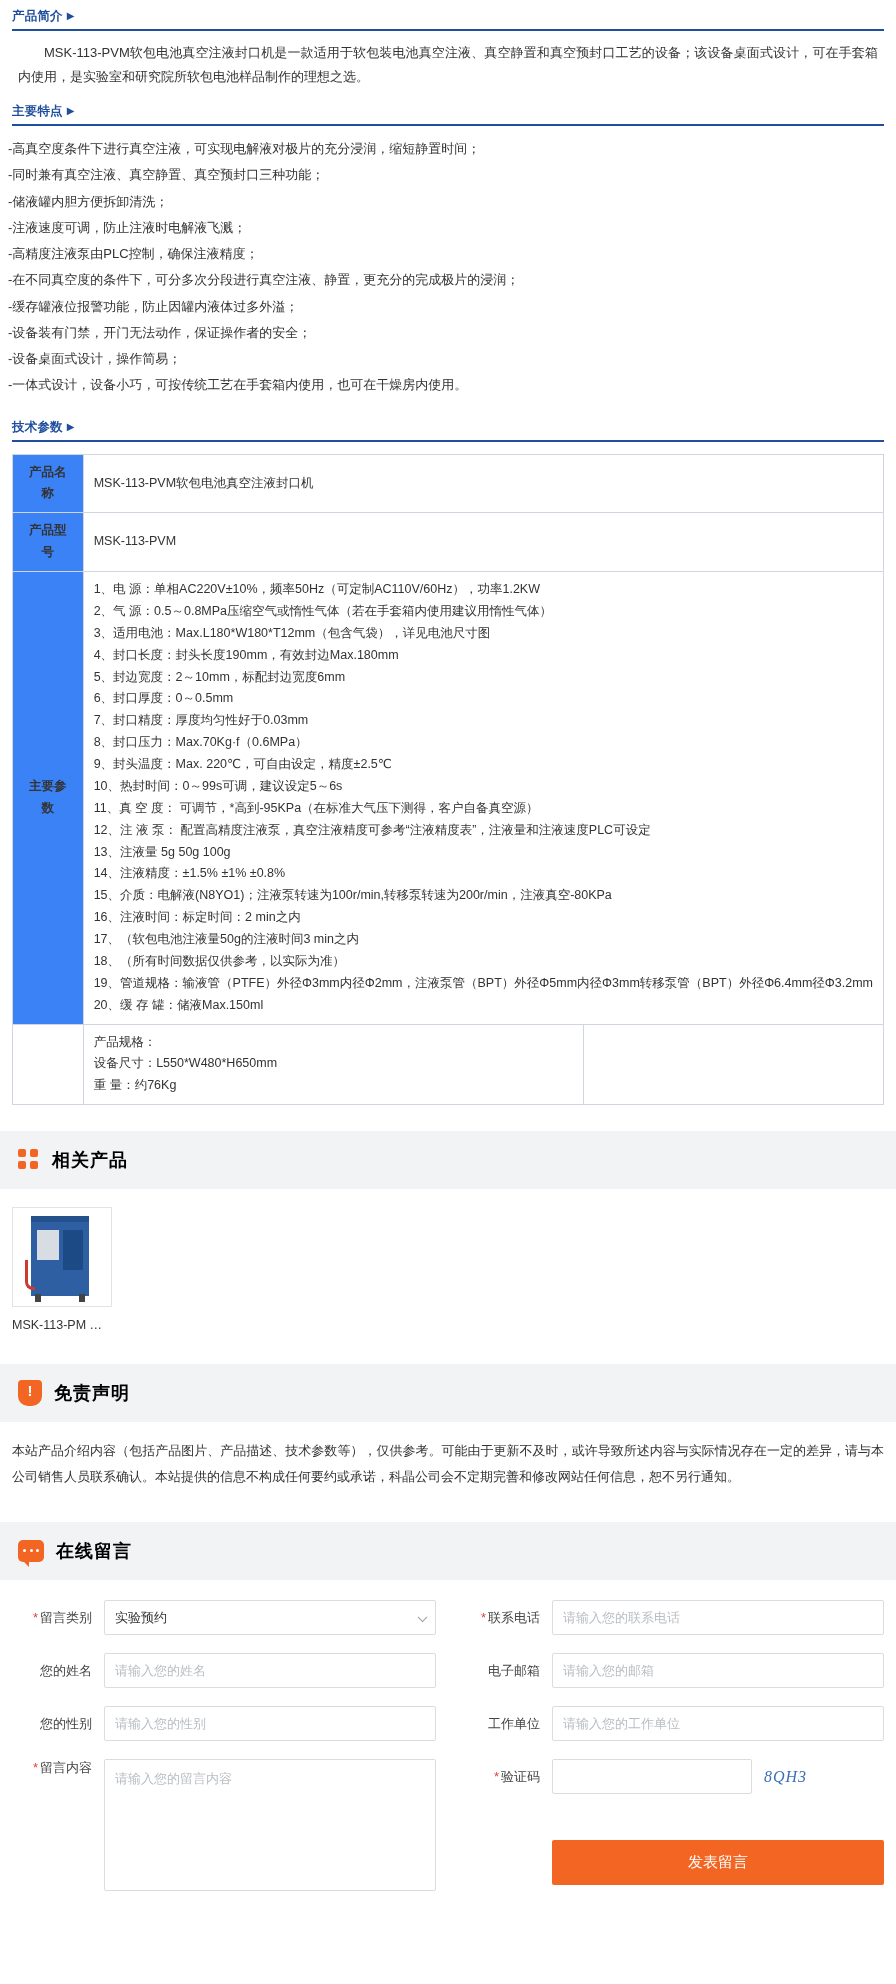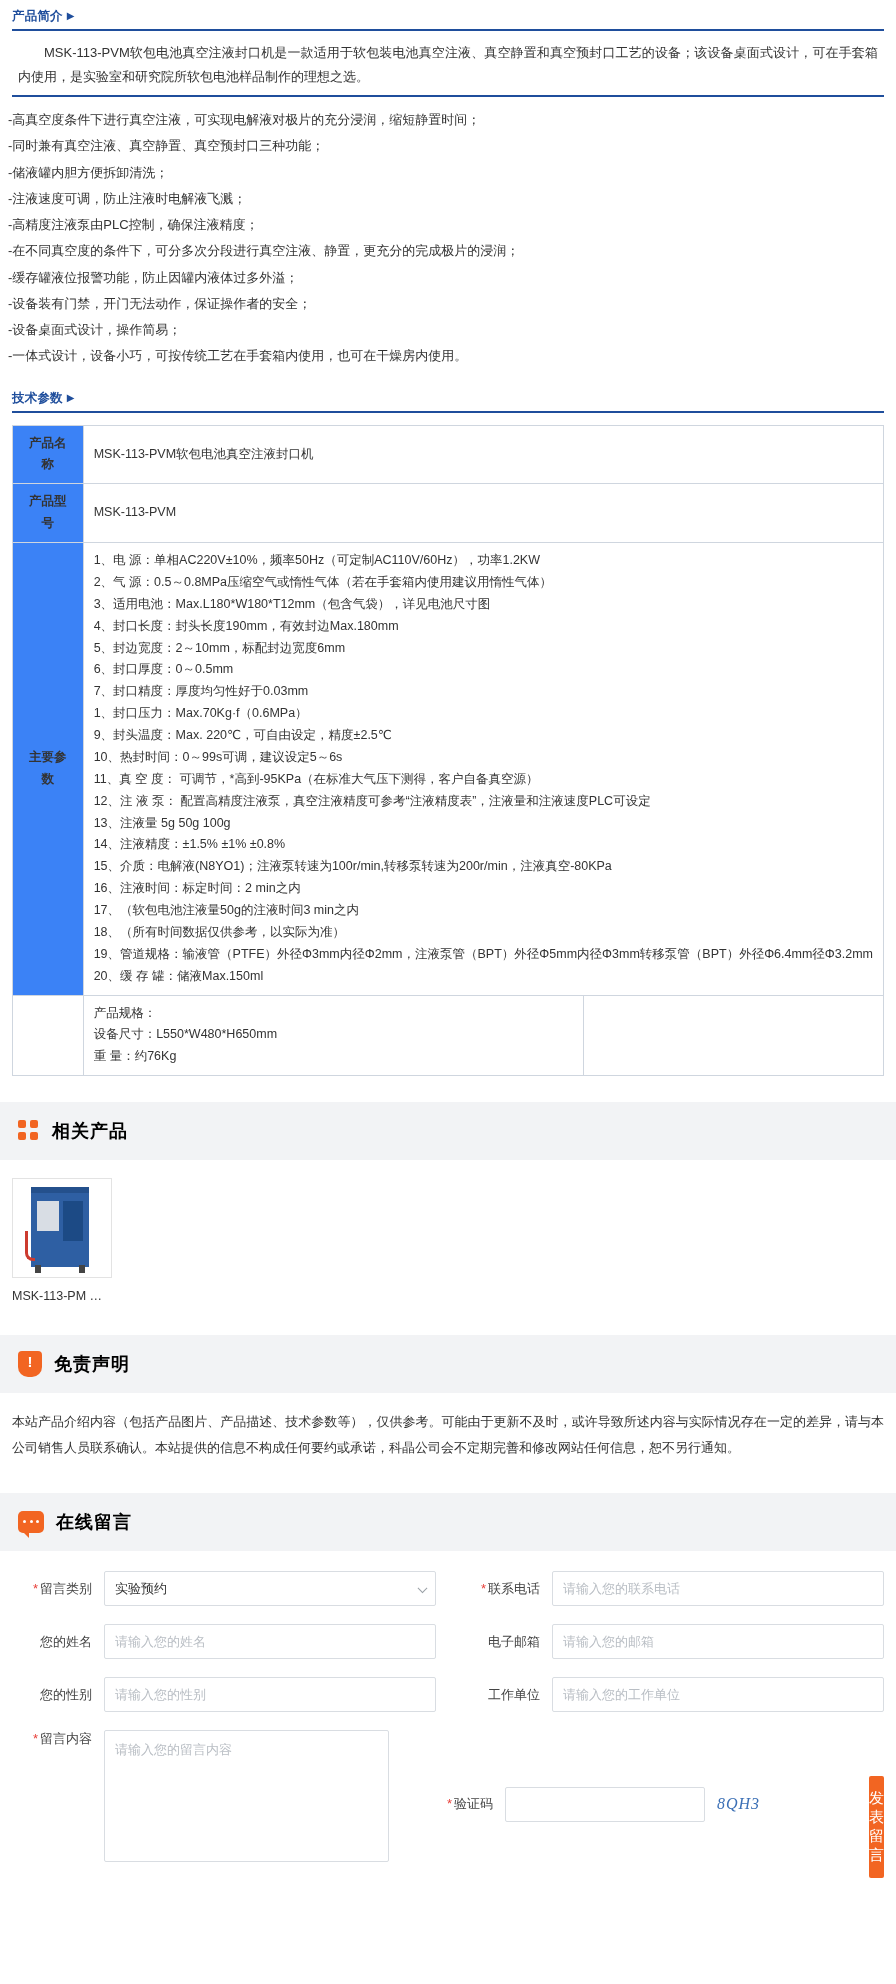--- a/index.html
+++ b/index.html
@@ -241,21 +241,21 @@
     transform: translateY(-60%) rotate(45deg);
     width: 7px; height: 7px;
     border-right: 1.5px solid #9aa0a6;
     border-bottom: 1.5px solid #9aa0a6;
     pointer-events: none;
   }
   .row-msg { display: flex; gap: 24px; }
   .msg-left { display: flex; flex: 1; }
   .msg-left .ctl { flex: 1; }
   textarea.ta { height: 132px; resize: none; line-height: 1.6; }
-  .right-col { flex: 1; display: flex; }
+  .right-col { flex: 1; display: flex; flex-direction: column; }
   .cap-row { display: flex; align-items: center; }
   .cap-input { width: 200px; }
   .cap-img {
     width: 60px;
     margin-left: 12px;
     font-family: "Liberation Serif", serif;
     font-style: italic;
     font-size: 16px;
     color: #3b6fb5;
     letter-spacing: 1px;
@@ -278,20 +278,23 @@
 <body>
 
 <div class="page">
 
   <div class="sec-head">
     <span class="label">产品简介</span><span class="tri">▶</span>
   </div>
   <div class="sec-rule"></div>
   <div class="intro">MSK-113-PVM软包电池真空注液封口机是一款适用于软包装电池真空注液、真空静置和真空预封口工艺的设备；该设备桌面式设计，可在手套箱内使用，是实验室和研究院所软包电池样品制作的理想之选。</div>
 
+  <div class="sec-head">
+    <span class="label">主要特点</span><span class="tri">▶</span>
+  </div>
   <div class="sec-rule"></div>
   <div class="features">
     <div>-高真空度条件下进行真空注液，可实现电解液对极片的充分浸润，缩短静置时间；</div>
     <div>-同时兼有真空注液、真空静置、真空预封口三种功能；</div>
     <div>-储液罐内胆方便拆卸清洗；</div>
     <div>-注液速度可调，防止注液时电解液飞溅；</div>
     <div>-高精度注液泵由PLC控制，确保注液精度；</div>
     <div>-在不同真空度的条件下，可分多次分段进行真空注液、静置，更充分的完成极片的浸润；</div>
     <div>-缓存罐液位报警功能，防止因罐内液体过多外溢；</div>
     <div>-设备装有门禁，开门无法动作，保证操作者的安全；</div>
@@ -318,21 +321,21 @@
       <tr>
         <td class="k">主要参数</td>
         <td class="v v-params" colspan="2">
           <div>1、电 源：单相AC220V±10%，频率50Hz（可定制AC110V/60Hz），功率1.2KW</div>
           <div>2、气 源：0.5～0.8MPa压缩空气或惰性气体（若在手套箱内使用建议用惰性气体）</div>
           <div>3、适用电池：Max.L180*W180*T12mm（包含气袋），详见电池尺寸图</div>
           <div>4、封口长度：封头长度190mm，有效封边Max.180mm</div>
           <div>5、封边宽度：2～10mm，标配封边宽度6mm</div>
           <div>6、封口厚度：0～0.5mm</div>
           <div>7、封口精度：厚度均匀性好于0.03mm</div>
-          <div>1、封口压力：Max.70Kg·f（0.6MPa）</div>
+          <div>8、封口压力：Max.70Kg·f（0.6MPa）</div>
           <div>9、封头温度：Max. 220℃，可自由设定，精度±2.5℃</div>
           <div>10、热封时间：0～99s可调，建议设定5～6s</div>
           <div>11、真 空 度： 可调节，*高到-95KPa（在标准大气压下测得，客户自备真空源）</div>
           <div>12、注 液 泵： 配置高精度注液泵，真空注液精度可参考“注液精度表”，注液量和注液速度PLC可设定</div>
           <div>13、注液量 5g 50g 100g</div>
           <div>14、注液精度：±1.5% ±1% ±0.8%</div>
           <div>15、介质：电解液(N8YO1)；注液泵转速为100r/min,转移泵转速为200r/min，注液真空-80KPa</div>
           <div>16、注液时间：标定时间：2 min之内</div>
           <div>17、（软包电池注液量50g的注液时间3 min之内</div>
           <div>18、（所有时间数据仅供参考，以实际为准）</div>

